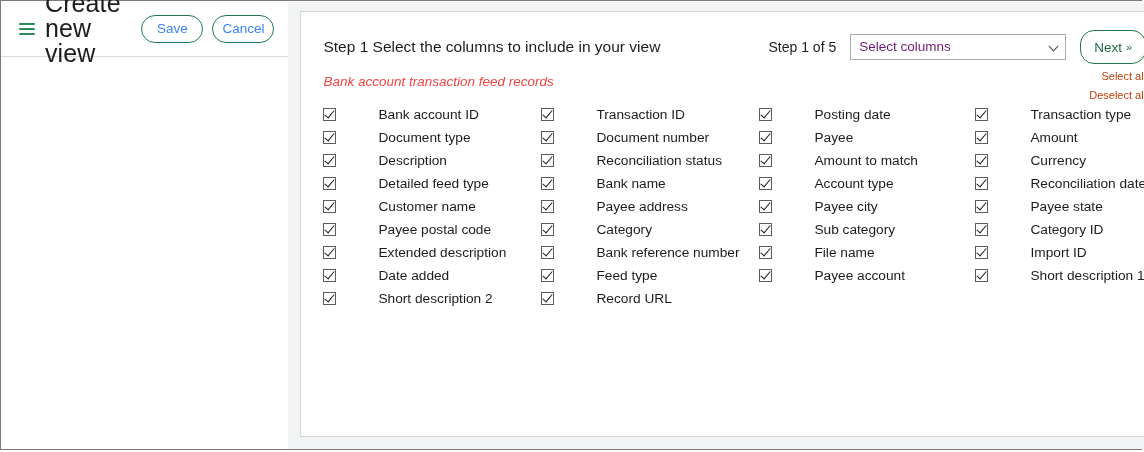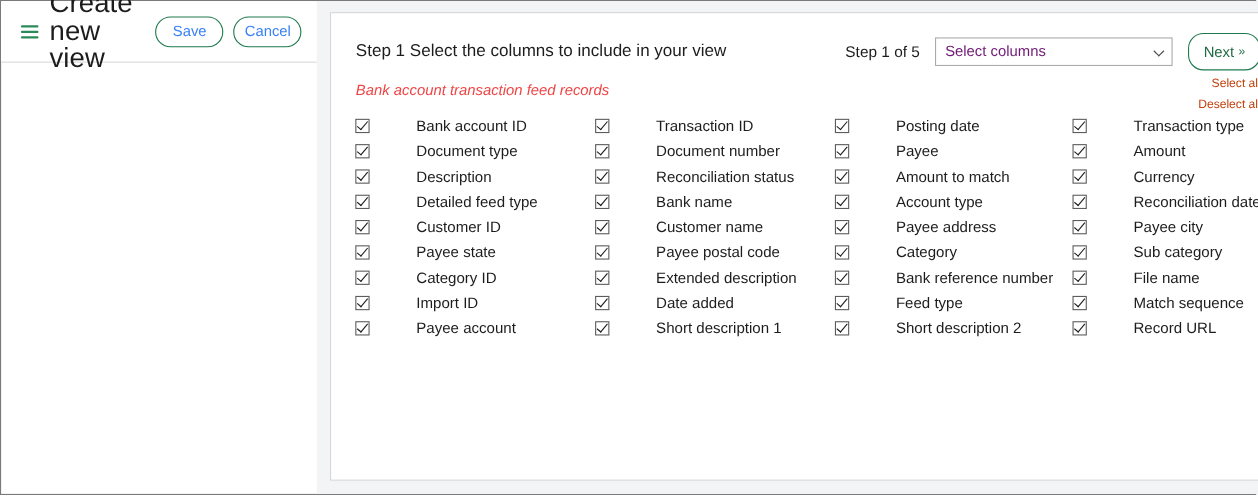--- a/index.html
+++ b/index.html
@@ -324,24 +324,20 @@
           <div class="cb-item">
             <span class="cb checked"></span>
             <span class="cb-label">Account type</span>
           </div>
           <div class="cb-item">
             <span class="cb checked"></span>
             <span class="cb-label">Reconciliation date</span>
           </div>
           <div class="cb-item">
             <span class="cb checked"></span>
-            <span class="cb-label">Customer ID</span>
-          </div>
-          <div class="cb-item">
-            <span class="cb checked"></span>
             <span class="cb-label">Customer name</span>
           </div>
           <div class="cb-item">
             <span class="cb checked"></span>
             <span class="cb-label">Payee address</span>
           </div>
           <div class="cb-item">
             <span class="cb checked"></span>
             <span class="cb-label">Payee city</span>
           </div>
@@ -381,24 +377,20 @@
             <span class="cb checked"></span>
             <span class="cb-label">Import ID</span>
           </div>
           <div class="cb-item">
             <span class="cb checked"></span>
             <span class="cb-label">Date added</span>
           </div>
           <div class="cb-item">
             <span class="cb checked"></span>
             <span class="cb-label">Feed type</span>
-          </div>
-          <div class="cb-item">
-            <span class="cb checked"></span>
-            <span class="cb-label">Match sequence</span>
           </div>
           <div class="cb-item">
             <span class="cb checked"></span>
             <span class="cb-label">Payee account</span>
           </div>
           <div class="cb-item">
             <span class="cb checked"></span>
             <span class="cb-label">Short description 1</span>
           </div>
           <div class="cb-item">

